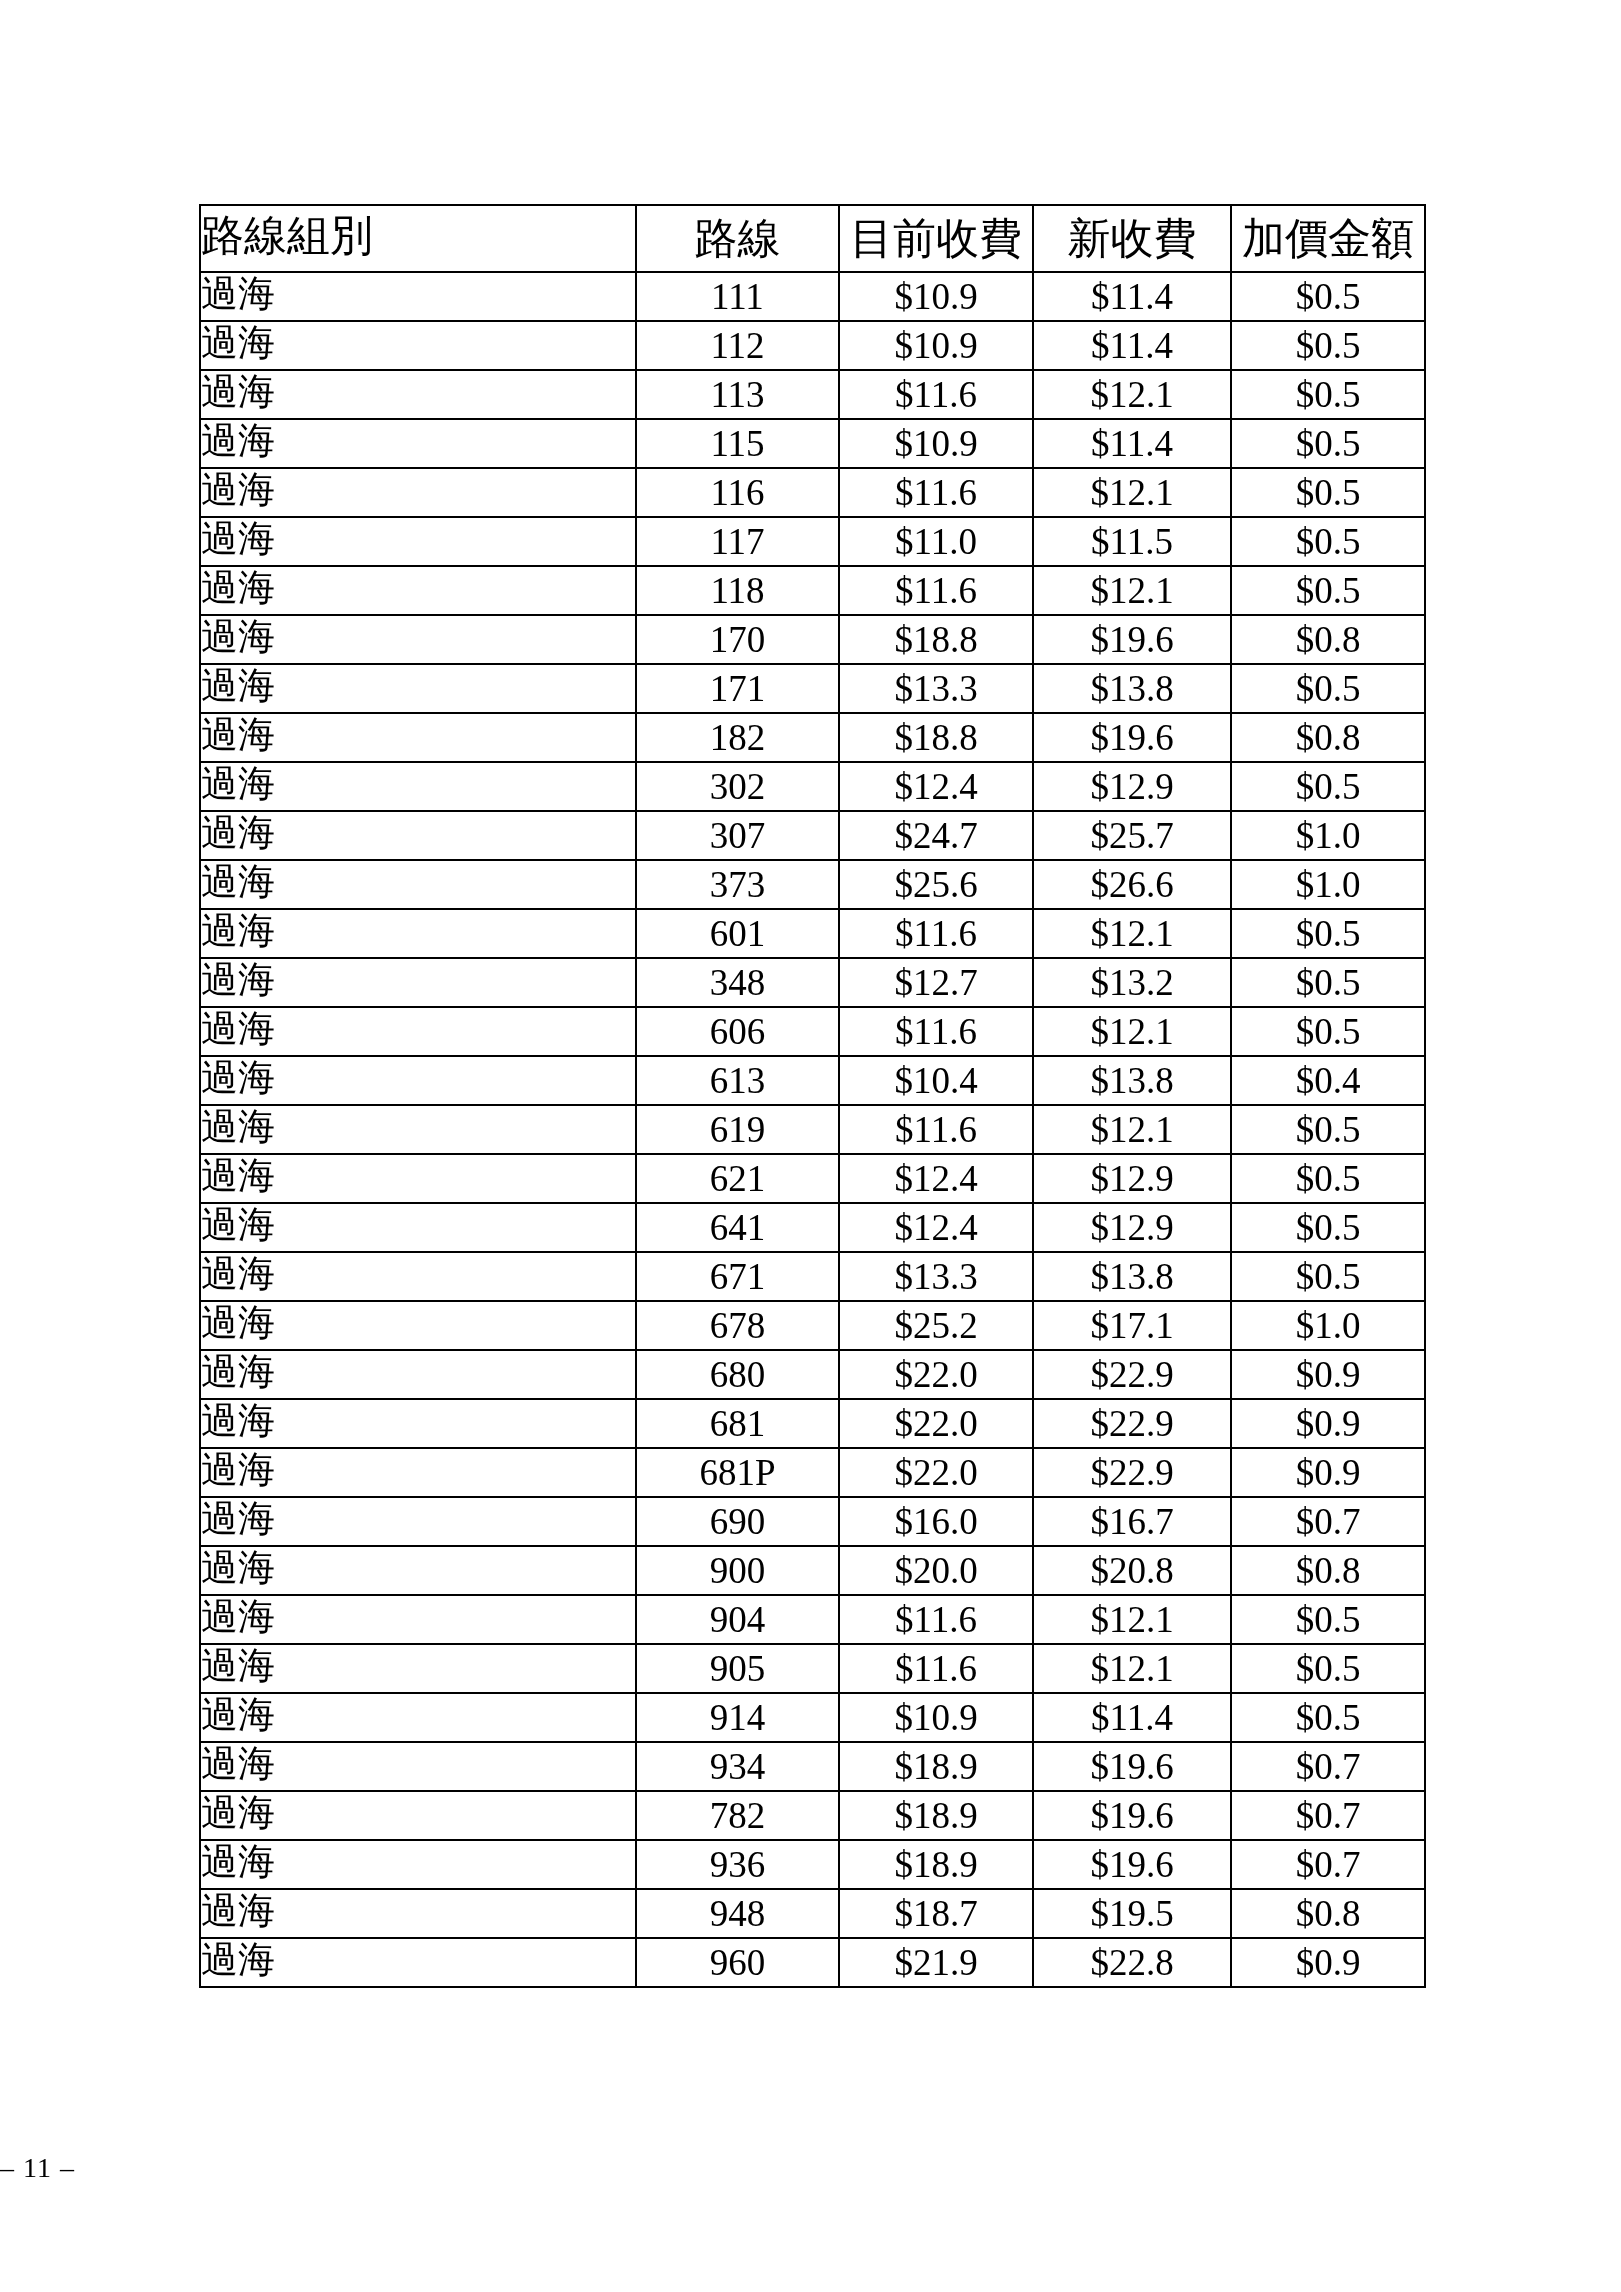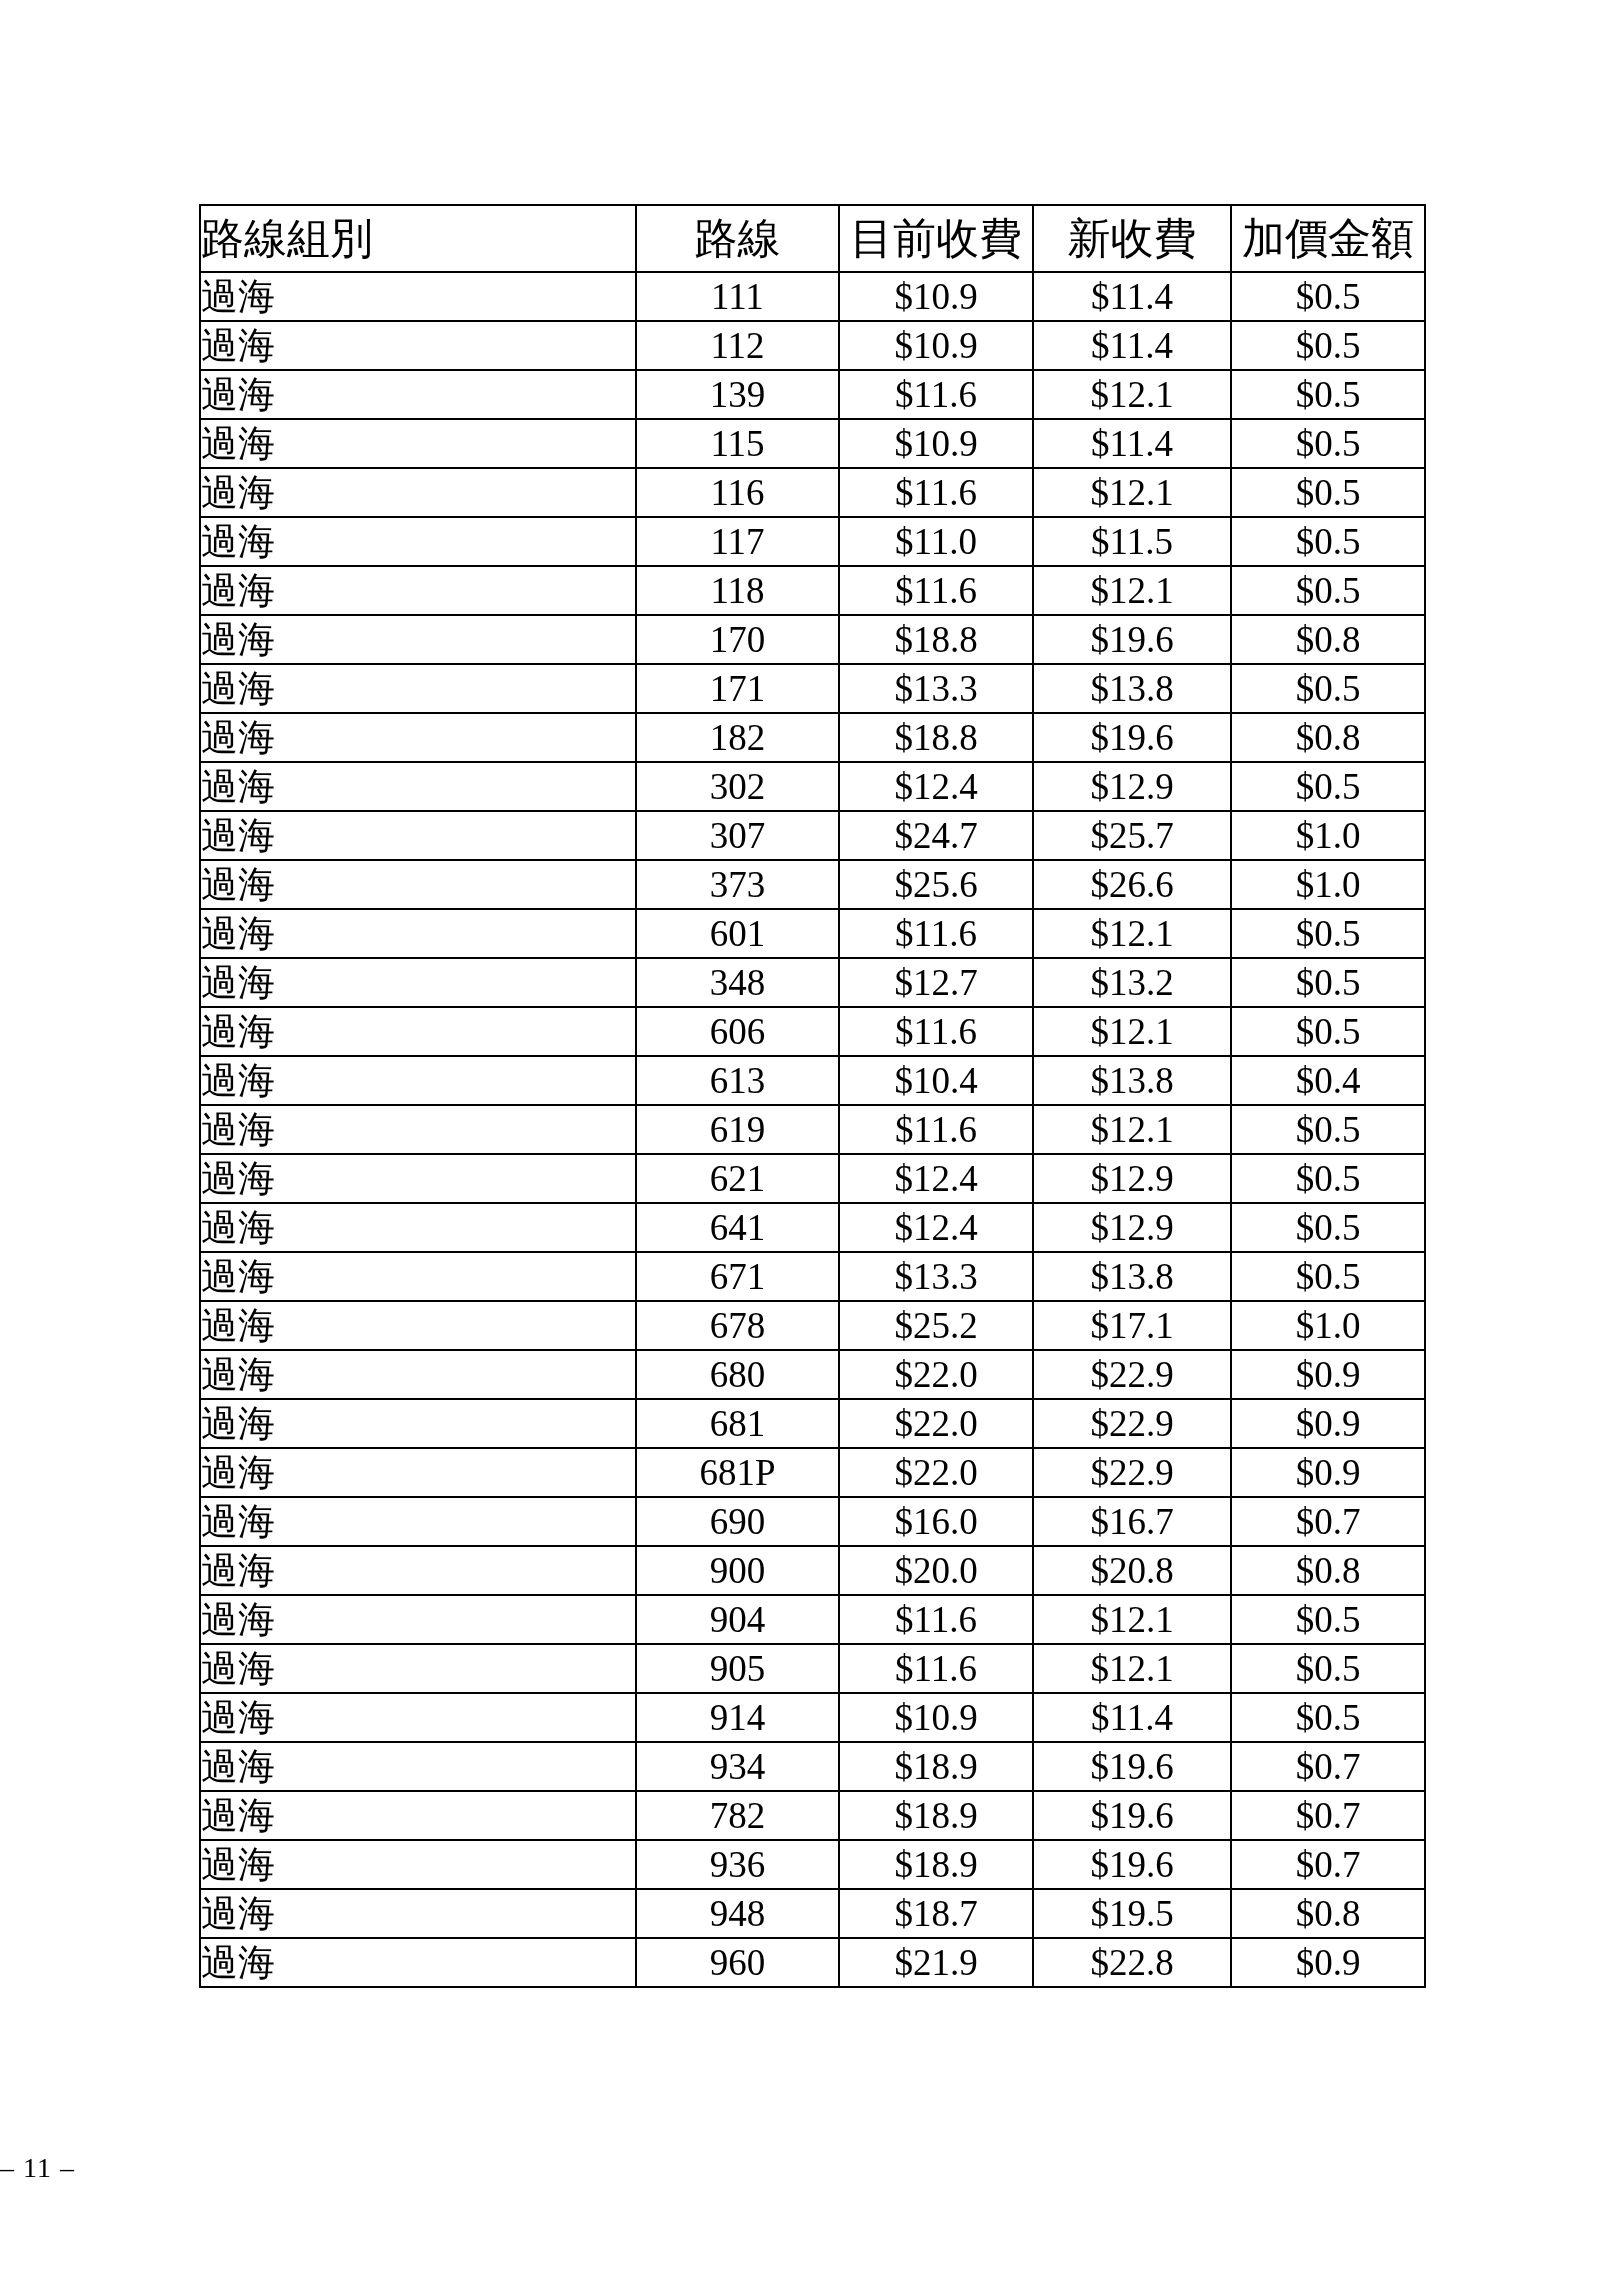--- a/index.html
+++ b/index.html
@@ -45,20 +45,21 @@
     line-height: 1;
   }
   table.fare-table td {
     height: 47px;
     font-size: 37px;
     line-height: 1;
   }
   .cell-left {
     text-align: left;
     padding-left: 5.9px;
+    font-family: Liberation Mono, monospace;
   }
   .cell-center {
     text-align: center;
   }
   .page-number {
     position: absolute;
     left: 0;
     top: 2152px;
     width: 1621px;
     text-align: left;
@@ -98,21 +99,21 @@
         </tr>
         <tr>
           <td class="cell-left">過海</td>
           <td class="cell-center">112</td>
           <td class="cell-center">$10.9</td>
           <td class="cell-center">$11.4</td>
           <td class="cell-center">$0.5</td>
         </tr>
         <tr>
           <td class="cell-left">過海</td>
-          <td class="cell-center">139</td>
+          <td class="cell-center">113</td>
           <td class="cell-center">$11.6</td>
           <td class="cell-center">$12.1</td>
           <td class="cell-center">$0.5</td>
         </tr>
         <tr>
           <td class="cell-left">過海</td>
           <td class="cell-center">115</td>
           <td class="cell-center">$10.9</td>
           <td class="cell-center">$11.4</td>
           <td class="cell-center">$0.5</td>

